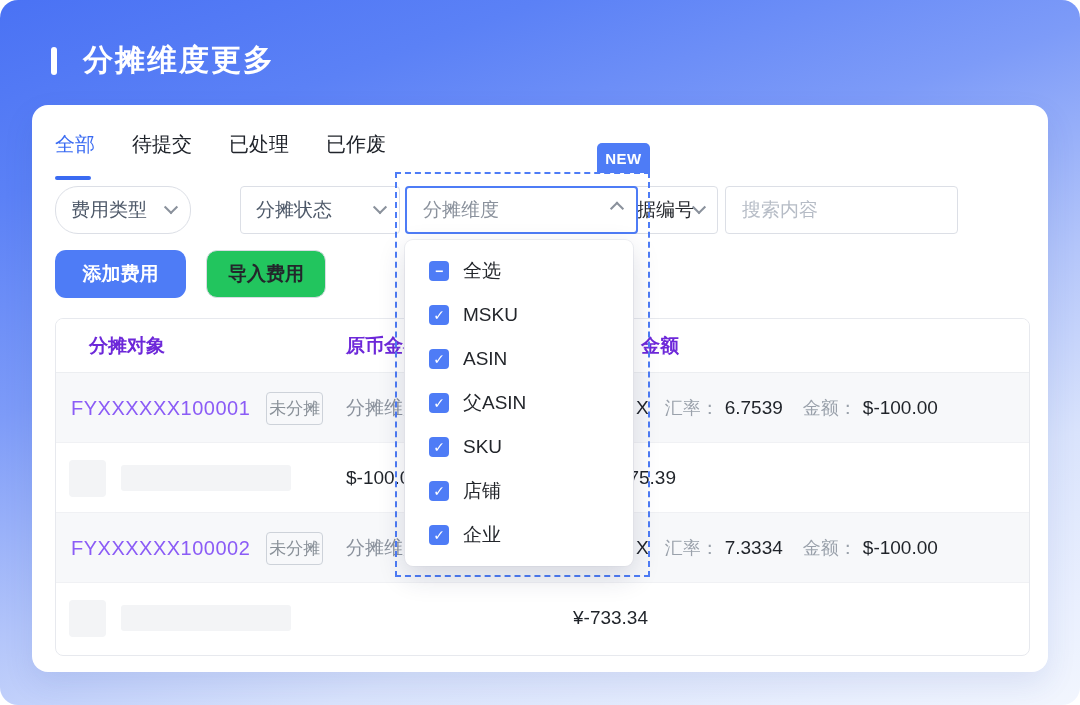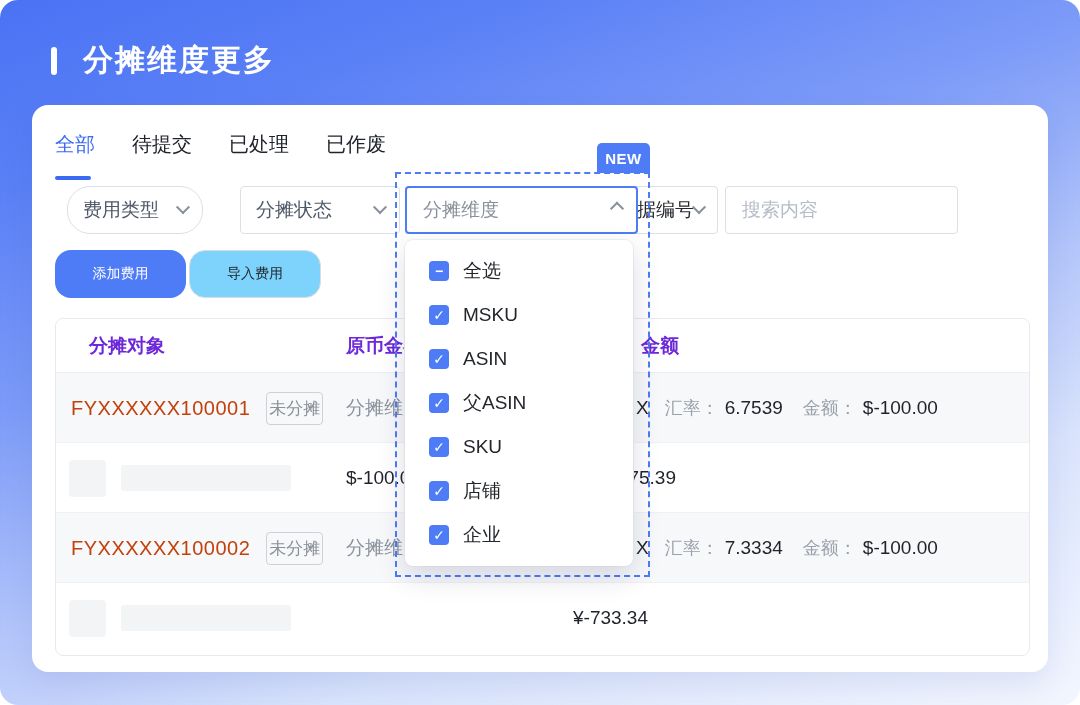--- a/index.html
+++ b/index.html
@@ -32,55 +32,55 @@
 
   
   .select {
     position:absolute; top:81px; height:48px; background:#fff;
     border:1px solid #dcdfe6; border-radius:4px;
     display:flex; align-items:center; justify-content:space-between;
     padding:0 14px 0 15px; font-size:19px; color:#4e5969; cursor:pointer;
   }
   .select .lbl { white-space:nowrap; }
   .select-dim { left:373px; width:233px; border:2px solid #4e7cf6; z-index:6; color:#8a919c; padding-left:16px; }
-  .select-fee { left:35px; width:136px;border-radius:23px; }
+  .select-fee { left:23px; width:136px;border-radius:23px; }
   .select-status { left:208px; width:160px; }
   .select-doc { left:570px; width:116px; z-index:2; color:#23262b; }
   .search-box {
     position:absolute; left:693px; top:81px; width:233px; height:48px;
     border:1px solid #dcdfe6; border-radius:4px; background:#fff; z-index:2;
   }
   .search-box input {
     width:100%; height:100%; border:none; outline:none; background:transparent;
     font-size:19px; color:#4e5969; padding:0 16px; font-family:inherit;
   }
   .search-box input::placeholder { color:#b6bcc6; }
 
   .chev { width:10px; height:10px; border-right:2px solid #8a919c; border-bottom:2px solid #8a919c; flex:0 0 auto; }
   .chev.down { transform:rotate(45deg) translate(-2px,-2px); }
   .chev.up { transform:rotate(225deg) translate(1px,1px); }
 
   
-  .btn { position:absolute; top:145px; height:48px; border-radius:16px; font-size:14px;
-         display:flex; align-items:center; justify-content:center; cursor:pointer; }
+  .btn { position:absolute; top:145px; height:48px; border-radius:11px; font-size:19px;
+         display:flex; align-items:center; justify-content:center; cursor:pointer;font-weight:bold; }
   .btn-primary { left:23px; width:131px; background:#4e7cf6; color:#fff; border:none; }
-  .btn-plain { left:157px; width:132px; background:#7dd3fc; color:#23262b; border:1px solid #d9dce3; }
+  .btn-plain { left:174px; width:120px; background:#22c55e; color:#23262b; border:1px solid #d9dce3; }
 
   
   .table { position:absolute; left:23px; top:213px; width:975px; height:338px;
            border:1px solid #e7e9ee; border-radius:8px; background:#fff; overflow:hidden; z-index:1; }
   .thead { position:relative; height:54px; background:#fff; border-bottom:1px solid #eceef1; }
   .th { position:absolute; top:0; height:54px; display:flex; align-items:center;
         font-size:19px; font-weight:700; color:#6d28d9; }
   .th1 { left:33px; } .th2 { left:290px; } .th3 { left:585px; }
   .trow { position:relative; height:70px; border-bottom:1px solid #f0f1f4; }
   .trow:last-child { border-bottom:none; }
   .trow.shade { background:#f7f8fa; }
   .cell { position:absolute; top:0; height:70px; display:flex; align-items:center; }
-  .row-id { color:#c2410c; font-size:20px; letter-spacing:.5px; cursor:pointer; }
+  .row-id { color:#8b5cf6; font-size:20px; letter-spacing:.5px; cursor:pointer; }
   .tag { border:1px solid #cdd2d9; color:#899098; border-radius:4px; font-size:17px;
          padding:4px 2px; margin-left:16px; background:transparent; }
   .dim-frag { color:#8a919c; font-size:19px; }
   .amount { color:#1f2329; font-size:19px; }
   .kv { display:flex; align-items:center; gap:6px; font-size:19px; }
   .kv .k { color:#9aa1ab; font-size:18px; }
   .kv .v { color:#1f2329; }
   .kv .x { color:#1f2329; margin-right:10px; }
   .sk-sq { width:37px; height:37px; border-radius:4px; background:#f3f4f6; }
   .sk-bar { width:170px; height:26px; border-radius:3px; background:#f3f4f6; margin-left:15px; }

